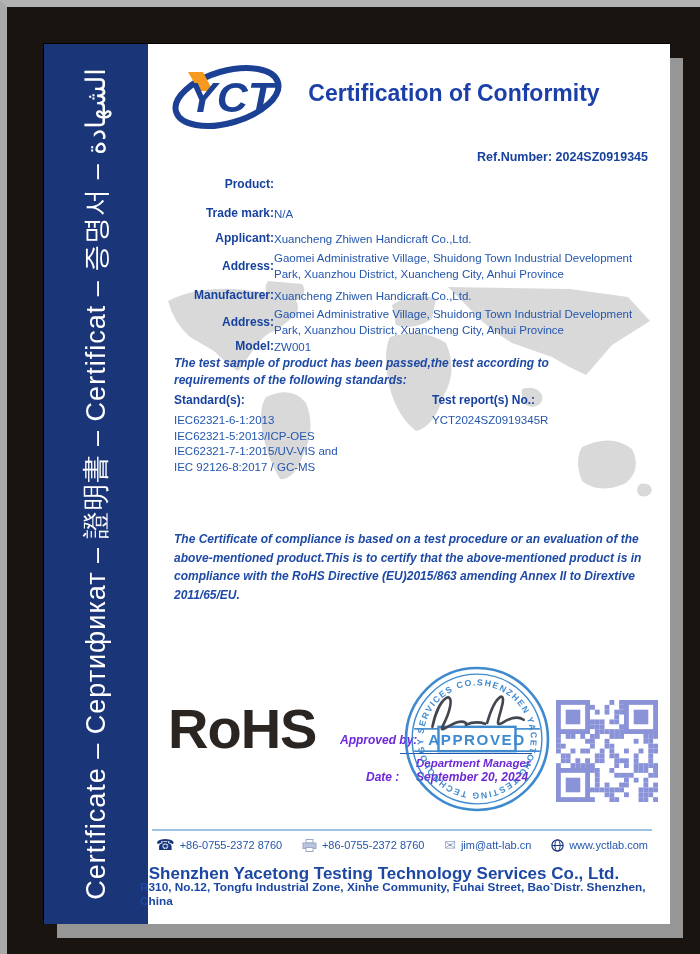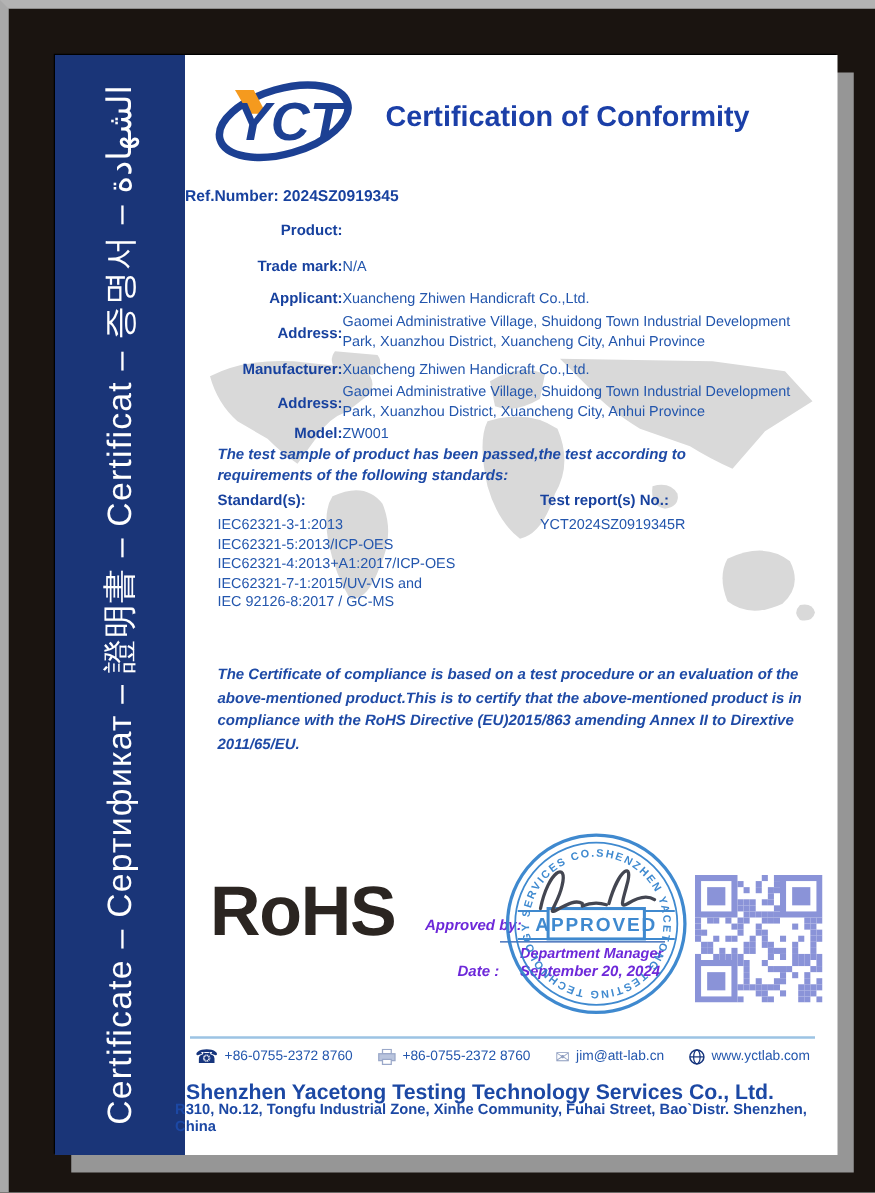--- a/index.html
+++ b/index.html
@@ -21,21 +21,21 @@
                   white-space:nowrap; color:#ffffff; font-size:27px; letter-spacing:1px; }
 
   
   .map { position:absolute; left:106px; top:235px; width:518px; height:250px; z-index:0; }
 
   .abs { position:absolute; z-index:2; }
 
   .logo { left:122px; top:12px; width:122px; height:82px; }
   .title { left:240px; top:36px; width:340px; text-align:center;
            font-size:23px; font-weight:bold; color:#1b3fa8; }
-  .ref { left:104px; top:106px; width:500px; text-align:left;
+  .ref { left:104px; top:106px; width:500px; text-align:right;
          font-size:12.5px; font-weight:bold; color:#17419e; }
 
   .row { left:130px; right:26px; display:flex; }
   .lbl { width:100px; flex:0 0 100px; font-weight:bold; color:#17419e; font-size:12px;text-align:right; }
   .val { flex:1; color:#2356ad; font-size:11.5px; line-height:16px; max-width:380px; }
 
   .intro { left:130px; top:311px; width:452px; font-size:12px; font-weight:bold;
            font-style:italic; color:#1e4aa6; line-height:17px; }
 
   .std-head { font-weight:bold; color:#17419e; font-size:12px; }
@@ -129,23 +129,22 @@
       <div class="lbl">Model:</div>
       <div class="val">ZW001</div>
     </div>
 
     <div class="abs intro">The test sample of product has been passed,the test according to requirements of the following standards:</div>
 
     <div class="abs std-grid">
       <div class="std-col-l">
         <div class="std-head">Standard(s):</div>
         <div class="std-list">
-          <div>IEC62321-3-1:2013</div>
+          <div>IEC62321-6-1:2013</div>
           <div>IEC62321-5:2013/ICP-OES</div>
-          <div>IEC62321-4:2013+A1:2017/ICP-OES</div>
           <div>IEC62321-7-1:2015/UV-VIS and</div>
           <div>IEC 92126-8:2017 / GC-MS</div>
         </div>
       </div>
       <div class="std-col-r">
         <div class="std-head">Test report(s) No.:</div>
         <div class="report-val">YCT2024SZ0919345R</div>
       </div>
     </div>
 

